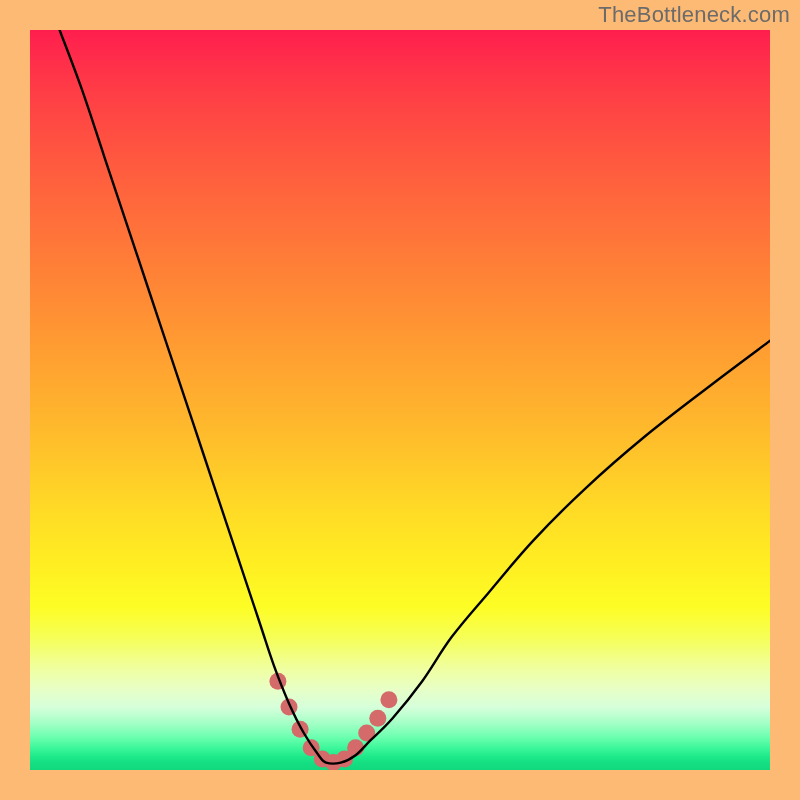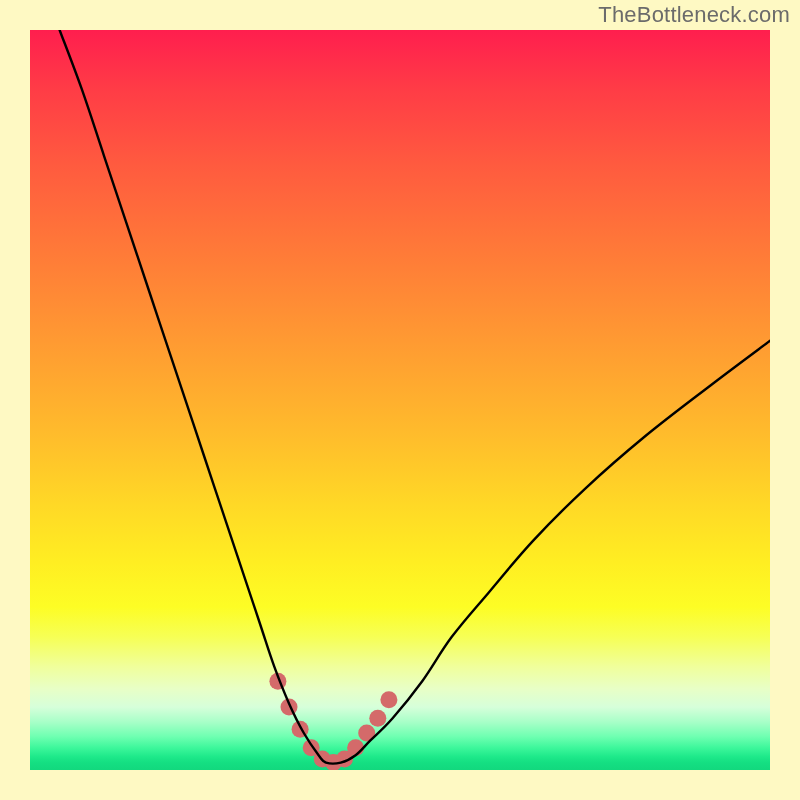--- a/index.html
+++ b/index.html
@@ -10,21 +10,21 @@
     background: #000000;
     overflow: hidden;
     font-family: Arial, Helvetica, sans-serif;
   }
   .frame {
     position: absolute;
     left: 0;
     top: 0;
     width: 800px;
     height: 800px;
-    background: #fef9c3;
+    background: #fdba74;
   }
   .watermark {
     position: absolute;
     top: 2px;
     right: 10px;
     color: #6b6b6b;
     font-size: 22px;
     font-weight: 500;
     letter-spacing: 0.2px;
     z-index: 50;

